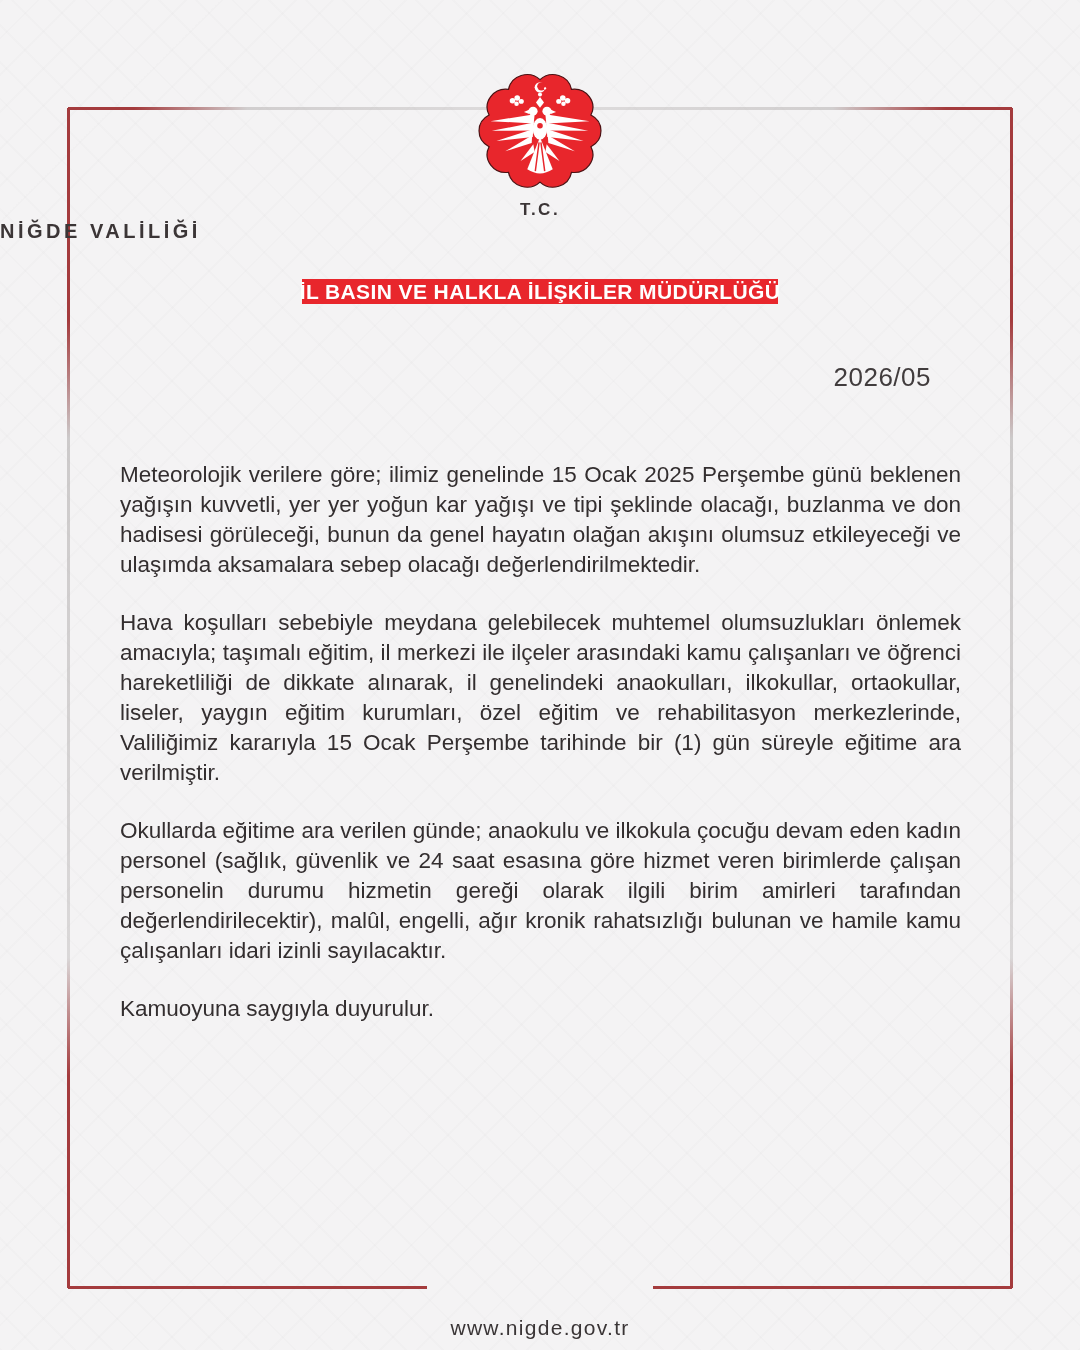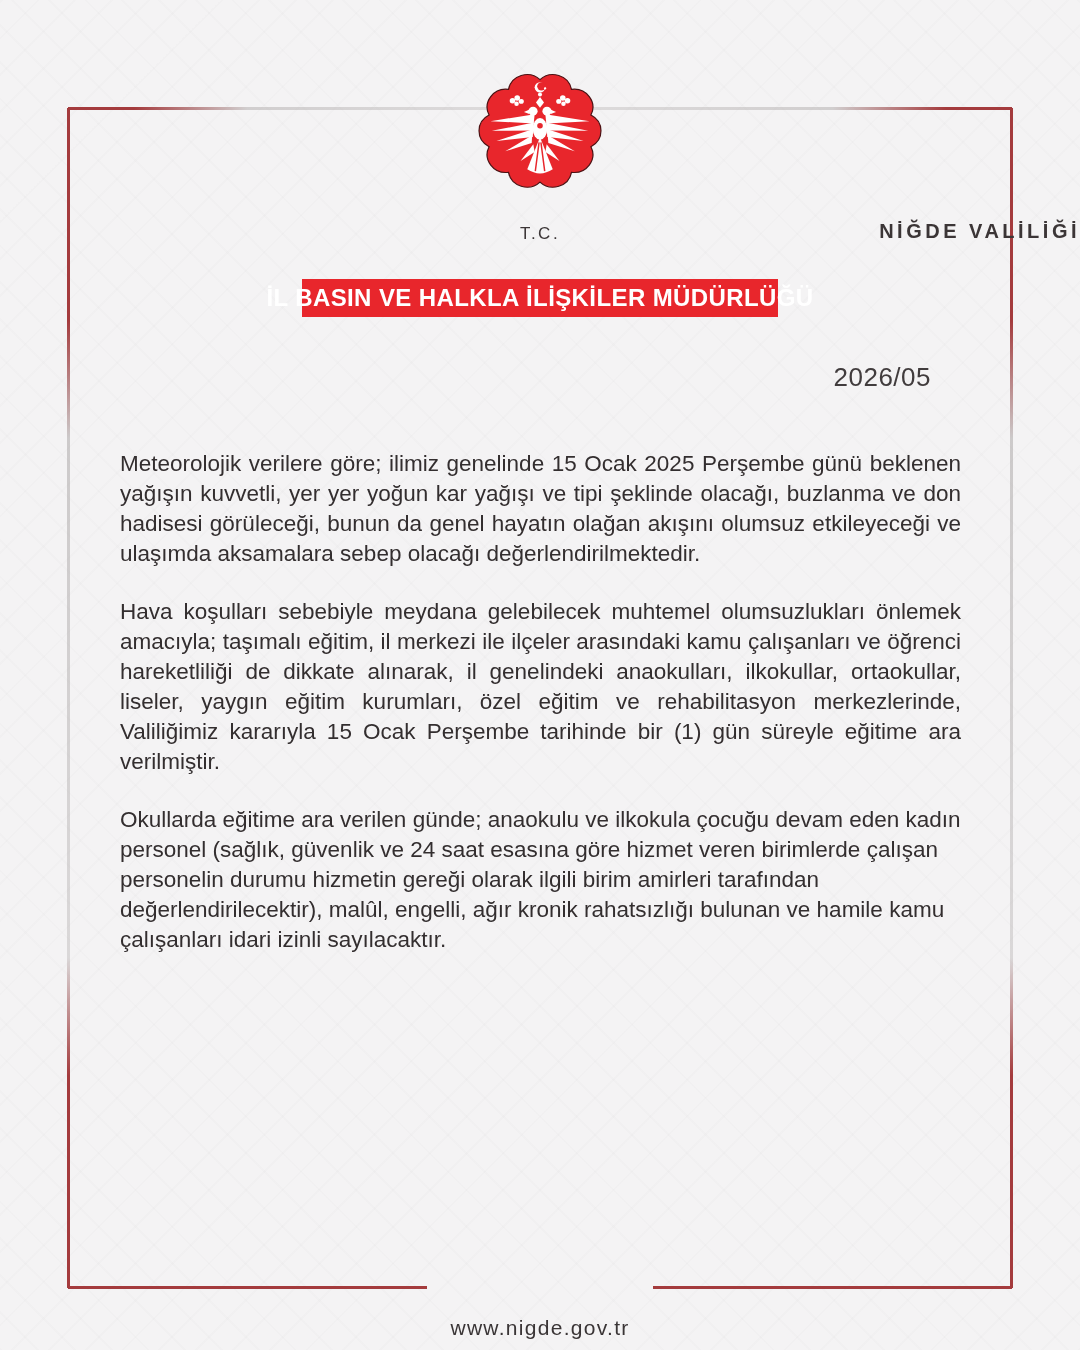--- a/index.html
+++ b/index.html
@@ -21,37 +21,37 @@
   .frame .f-left{position:absolute;top:0;bottom:0;left:-1px;width:3px;
     background:linear-gradient(180deg,#a43b3d 0%,#a43b3d 18%,rgba(172,168,168,.55) 28%,rgba(182,178,178,.42) 72%,#a43b3d 82%,#a43b3d 100%);}
   .frame .f-right{position:absolute;top:0;bottom:0;right:-1px;width:3px;
     background:linear-gradient(180deg,#a43b3d 0%,#a43b3d 18%,rgba(172,168,168,.55) 28%,rgba(182,178,178,.42) 72%,#a43b3d 82%,#a43b3d 100%);}
   .frame .f-bottom{position:absolute;left:0;right:0;bottom:-1px;height:3px;
     background:linear-gradient(90deg,#a43b3d 0%,#a43b3d 38%,transparent 38%,transparent 62%,#a43b3d 62%,#a43b3d 100%);}
 
   
   .emblem{position:absolute;left:473px;top:63px;width:134px;height:128px;}
   .tc{position:absolute;left:0;width:100%;top:200px;text-align:center;
-    font-size:17px;font-weight:normal;letter-spacing:2.5px;color:#3b3536;margin-top:24px;}
-  .org{position:absolute;left:0;width:100%;top:220px;text-align:right;
+    font-size:17px;font-weight:bold;letter-spacing:2.5px;color:#3b3536;}
+  .org{position:absolute;left:0;width:100%;top:220px;text-align:left;
     font-size:20px;font-weight:bold;letter-spacing:3.5px;color:#3b3536;}
-  .banner{position:absolute;left:calc(50% - 238px);top:279px;width:476px;height:38px;
+  .banner{position:absolute;left:calc(50% - 238px);top:279px;width:476px;height:25px;
     background:#e8262c;border-radius:0;display:flex;align-items:center;justify-content:center;
-    color:#ffffff;font-size:24px;font-weight:bold;letter-spacing:0.4px;white-space:nowrap;}
+    color:#ffffff;font-size:21px;font-weight:bold;letter-spacing:0.4px;white-space:nowrap;}
 
   
   .title-wrap{position:absolute;left:139px;top:363px;}
   .title{display:block;font-size:25px;font-weight:bold;color:#252021;
     letter-spacing:-0.2px;transform:scaleX(0.94);transform-origin:left center;white-space:nowrap;
     line-height:28px;margin:0;}
   .title-underline{display:block;width:228px;height:3px;background:#c0484a;margin-top:7px;}
   .refnum{position:absolute;top:362px;right:149px;font-size:26px;color:#413c3d;letter-spacing:0.5px;}
 
   
-  .body{position:absolute;left:120px;top:449px;width:841px;color:#332e2f;}
+  .body{position:absolute;left:120px;top:460px;width:841px;color:#332e2f;}
   .body p{font-size:22.5px;line-height:30px;margin:0 0 28px 0;
     text-align:justify;text-justify:inter-word;}
   .body p:last-child{text-align:left;}
 
   
   .footer{position:absolute;left:0;width:100%;top:1276px;text-align:center;
     font-size:21px;letter-spacing:1.3px;color:#3a3536;margin-top:40px;}
 </style>
 </head>
 <body>
@@ -117,17 +117,18 @@
   <div class="tc">T.C.</div>
   <div class="org">NİĞDE VALİLİĞİ</div>
   <div class="banner">İL BASIN VE HALKLA İLİŞKİLER MÜDÜRLÜĞÜ</div>
 
   <div class="refnum">2026/05</div>
 
   <div class="body">
     <p>Meteorolojik verilere göre; ilimiz genelinde 15 Ocak 2025 Perşembe günü beklenen yağışın kuvvetli, yer yer yoğun kar yağışı ve tipi şeklinde olacağı, buzlanma ve don hadisesi görüleceği, bunun da genel hayatın olağan akışını olumsuz etkileyeceği ve ulaşımda aksamalara sebep olacağı değerlendirilmektedir.</p>
     <p>Hava koşulları sebebiyle meydana gelebilecek muhtemel olumsuzlukları önlemek amacıyla; taşımalı eğitim, il merkezi ile ilçeler arasındaki kamu çalışanları ve öğrenci hareketliliği de dikkate alınarak, il genelindeki anaokulları, ilkokullar, ortaokullar, liseler, yaygın eğitim kurumları, özel eğitim ve rehabilitasyon merkezlerinde, Valiliğimiz kararıyla 15 Ocak Perşembe tarihinde bir (1) gün süreyle eğitime ara verilmiştir.</p>
     <p>Okullarda eğitime ara verilen günde; anaokulu ve ilkokula çocuğu devam eden kadın personel (sağlık, güvenlik ve 24 saat esasına göre hizmet veren birimlerde çalışan personelin durumu hizmetin gereği olarak ilgili birim amirleri tarafından değerlendirilecektir), malûl, engelli, ağır kronik rahatsızlığı bulunan ve hamile kamu çalışanları idari izinli sayılacaktır.</p>
+    <p>Kamuoyuna saygıyla duyurulur.</p>
   </div>
 
   <div class="footer">www.nigde.gov.tr</div>
 
 </div>
 
 </body></html>

